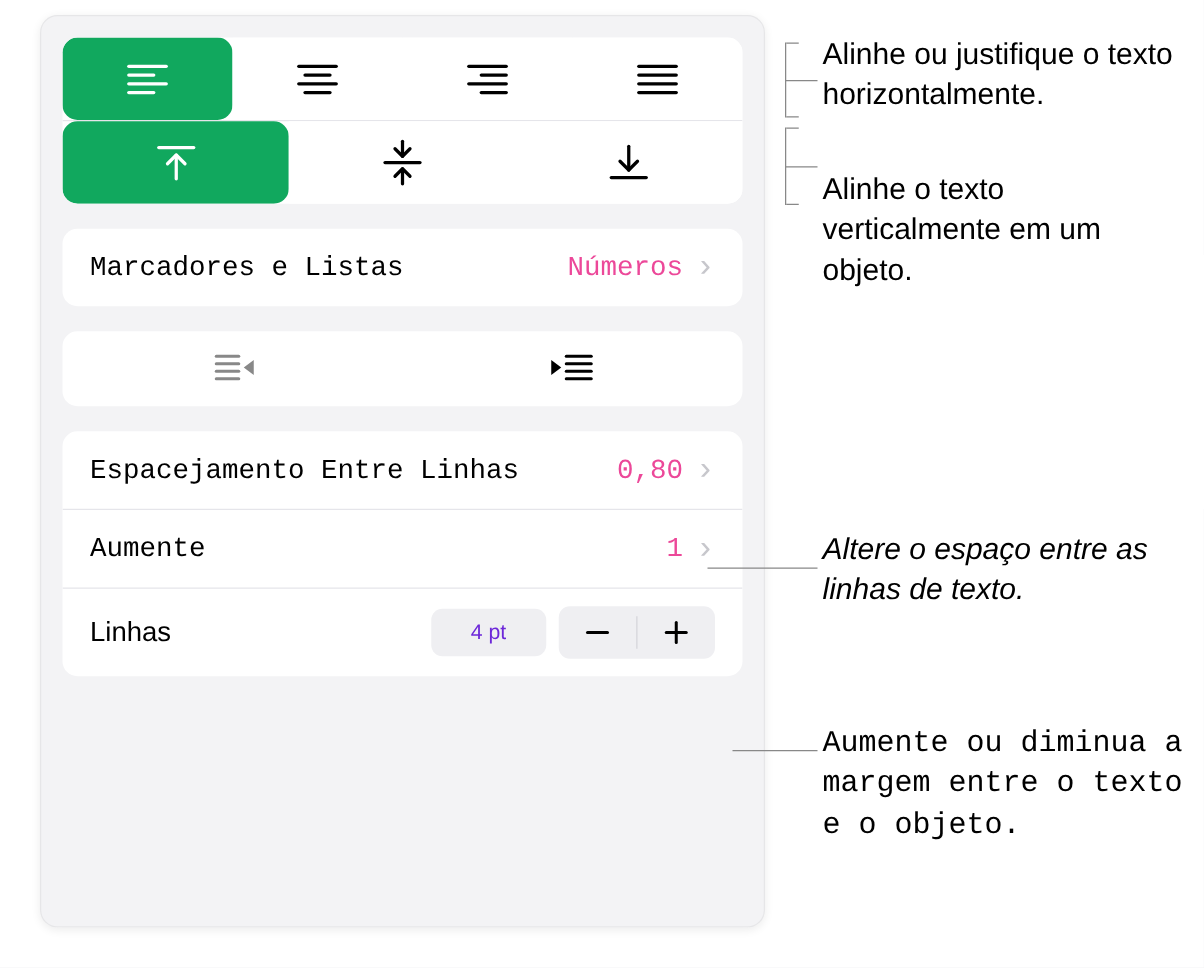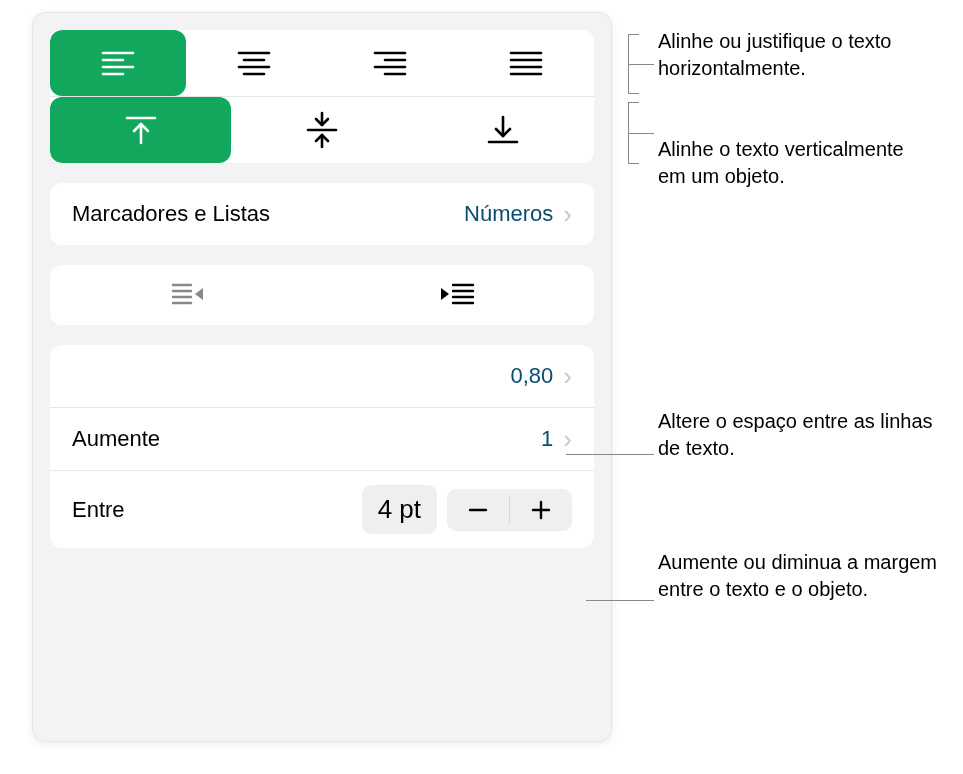--- a/index.html
+++ b/index.html
@@ -50,24 +50,25 @@
 
     .list-row {
       display: flex;
       align-items: center;
       justify-content: space-between;
       padding: 18px 22px;
       border-bottom: 1px solid #e5e5ea;
       font-size: 22px;
       color: #000;
       cursor: pointer;
+      font-family: Liberation Mono, monospace;
     }
     .list-row:last-child { border-bottom: none; }
     .list-row .value {
-      color: #0c4a6e;
+      color: #ec4899;
       font-size: 22px;
       margin-left: auto;
       margin-right: 10px;
     }
     .chev {
       color: #c7c7cc;
       font-size: 26px;
       line-height: 1;
     }
 
@@ -85,25 +86,25 @@
 
     .margin-row {
       display: flex;
       align-items: center;
       padding: 14px 22px;
       font-size: 22px;
     }
     .margin-input {
       background: #efeff2;
       border-radius: 9px;
-      padding: 9px 16px;
-      font-size: 26px;
+      padding: 9px 32px;
+      font-size: 17px;
       margin-left: auto;
       margin-right: 10px;
-      color: #000000;
+      color: #6d28d9;
     }
     .stepper {
       display: flex;
       background: #efeff2;
       border-radius: 9px;
       height: 42px;
       align-items: stretch;
     }
     .stepper-btn {
       width: 62px;
@@ -117,21 +118,21 @@
     .stepper-div {
       width: 1px;
       background: #d5d5da;
       margin: 8px 0;
     }
 
     
     .callout {
       position: absolute;
       left: 658px;
-      font-size: 20px;
+      font-size: 24px;
       line-height: 1.35;
       color: #000;
     }
     .callout-line {
       position: absolute;
       border-top: 1px solid #888;
     }
     .bracket {
       position: absolute;
       border-left: 1px solid #888;
@@ -239,30 +240,31 @@
           <line x1="14" y1="10" x2="34" y2="10" stroke="#000" stroke-width="2.4" stroke-linecap="round"></line>
           <line x1="14" y1="16" x2="34" y2="16" stroke="#000" stroke-width="2.4" stroke-linecap="round"></line>
           <line x1="14" y1="22" x2="34" y2="22" stroke="#000" stroke-width="2.4" stroke-linecap="round"></line>
         </svg>
       </div>
     </div>
   </div>
 
   <div class="group">
     <div class="list-row">
+      <span>Espacejamento Entre Linhas</span>
       <span class="value">0,80</span>
       <span class="chev">›</span>
     </div>
     <div class="list-row">
       <span>Aumente</span>
       <span class="value">1</span>
       <span class="chev">›</span>
     </div>
     <div class="margin-row">
-      <span>Entre</span>
+      <span>Linhas</span>
       <span class="margin-input">4 pt</span>
       <div class="stepper">
         <div class="stepper-btn">
           <svg width="20" height="20">
               <line x1="2" y1="10" x2="18" y2="10" stroke="#000" stroke-width="2.4" stroke-linecap="round"></line>
             </svg>
         </div>
         <div class="stepper-div"></div>
         <div class="stepper-btn">
           <svg width="20" height="20">
@@ -278,16 +280,16 @@
 
 <div class="bracket" style="left:628px; top:34px; height:60px;"></div>
 <div class="callout-line" style="left:628px; top:64px; width:26px;"></div>
 <div class="callout" style="top:28px; width:300px;">Alinhe ou justifique o texto horizontalmente.</div>
 
 <div class="bracket" style="left:628px; top:102px; height:62px;"></div>
 <div class="callout-line" style="left:628px; top:133px; width:26px; border-top:1px solid #888;"></div>
 <div class="callout" style="top:136px; width:250px;">Alinhe o texto verticalmente em um objeto.</div>
 
 <div class="callout-line" style="left:566px; top:454px; width:88px;"></div>
-<div class="callout" style="top:408px; width:290px;">Altere o espaço entre as linhas de texto.</div>
+<div class="callout" style="top:424px; width:290px;font-style:italic;">Altere o espaço entre as linhas de texto.</div>
 
 <div class="callout-line" style="left:586px; top:600px; width:68px;"></div>
-<div class="callout" style="top:549px; width:290px;">Aumente ou diminua a margem entre o texto e o objeto.</div>
+<div class="callout" style="top:580px; width:290px;font-family:Liberation Mono, monospace;">Aumente ou diminua a margem entre o texto e o objeto.</div>
 
 </body></html>

